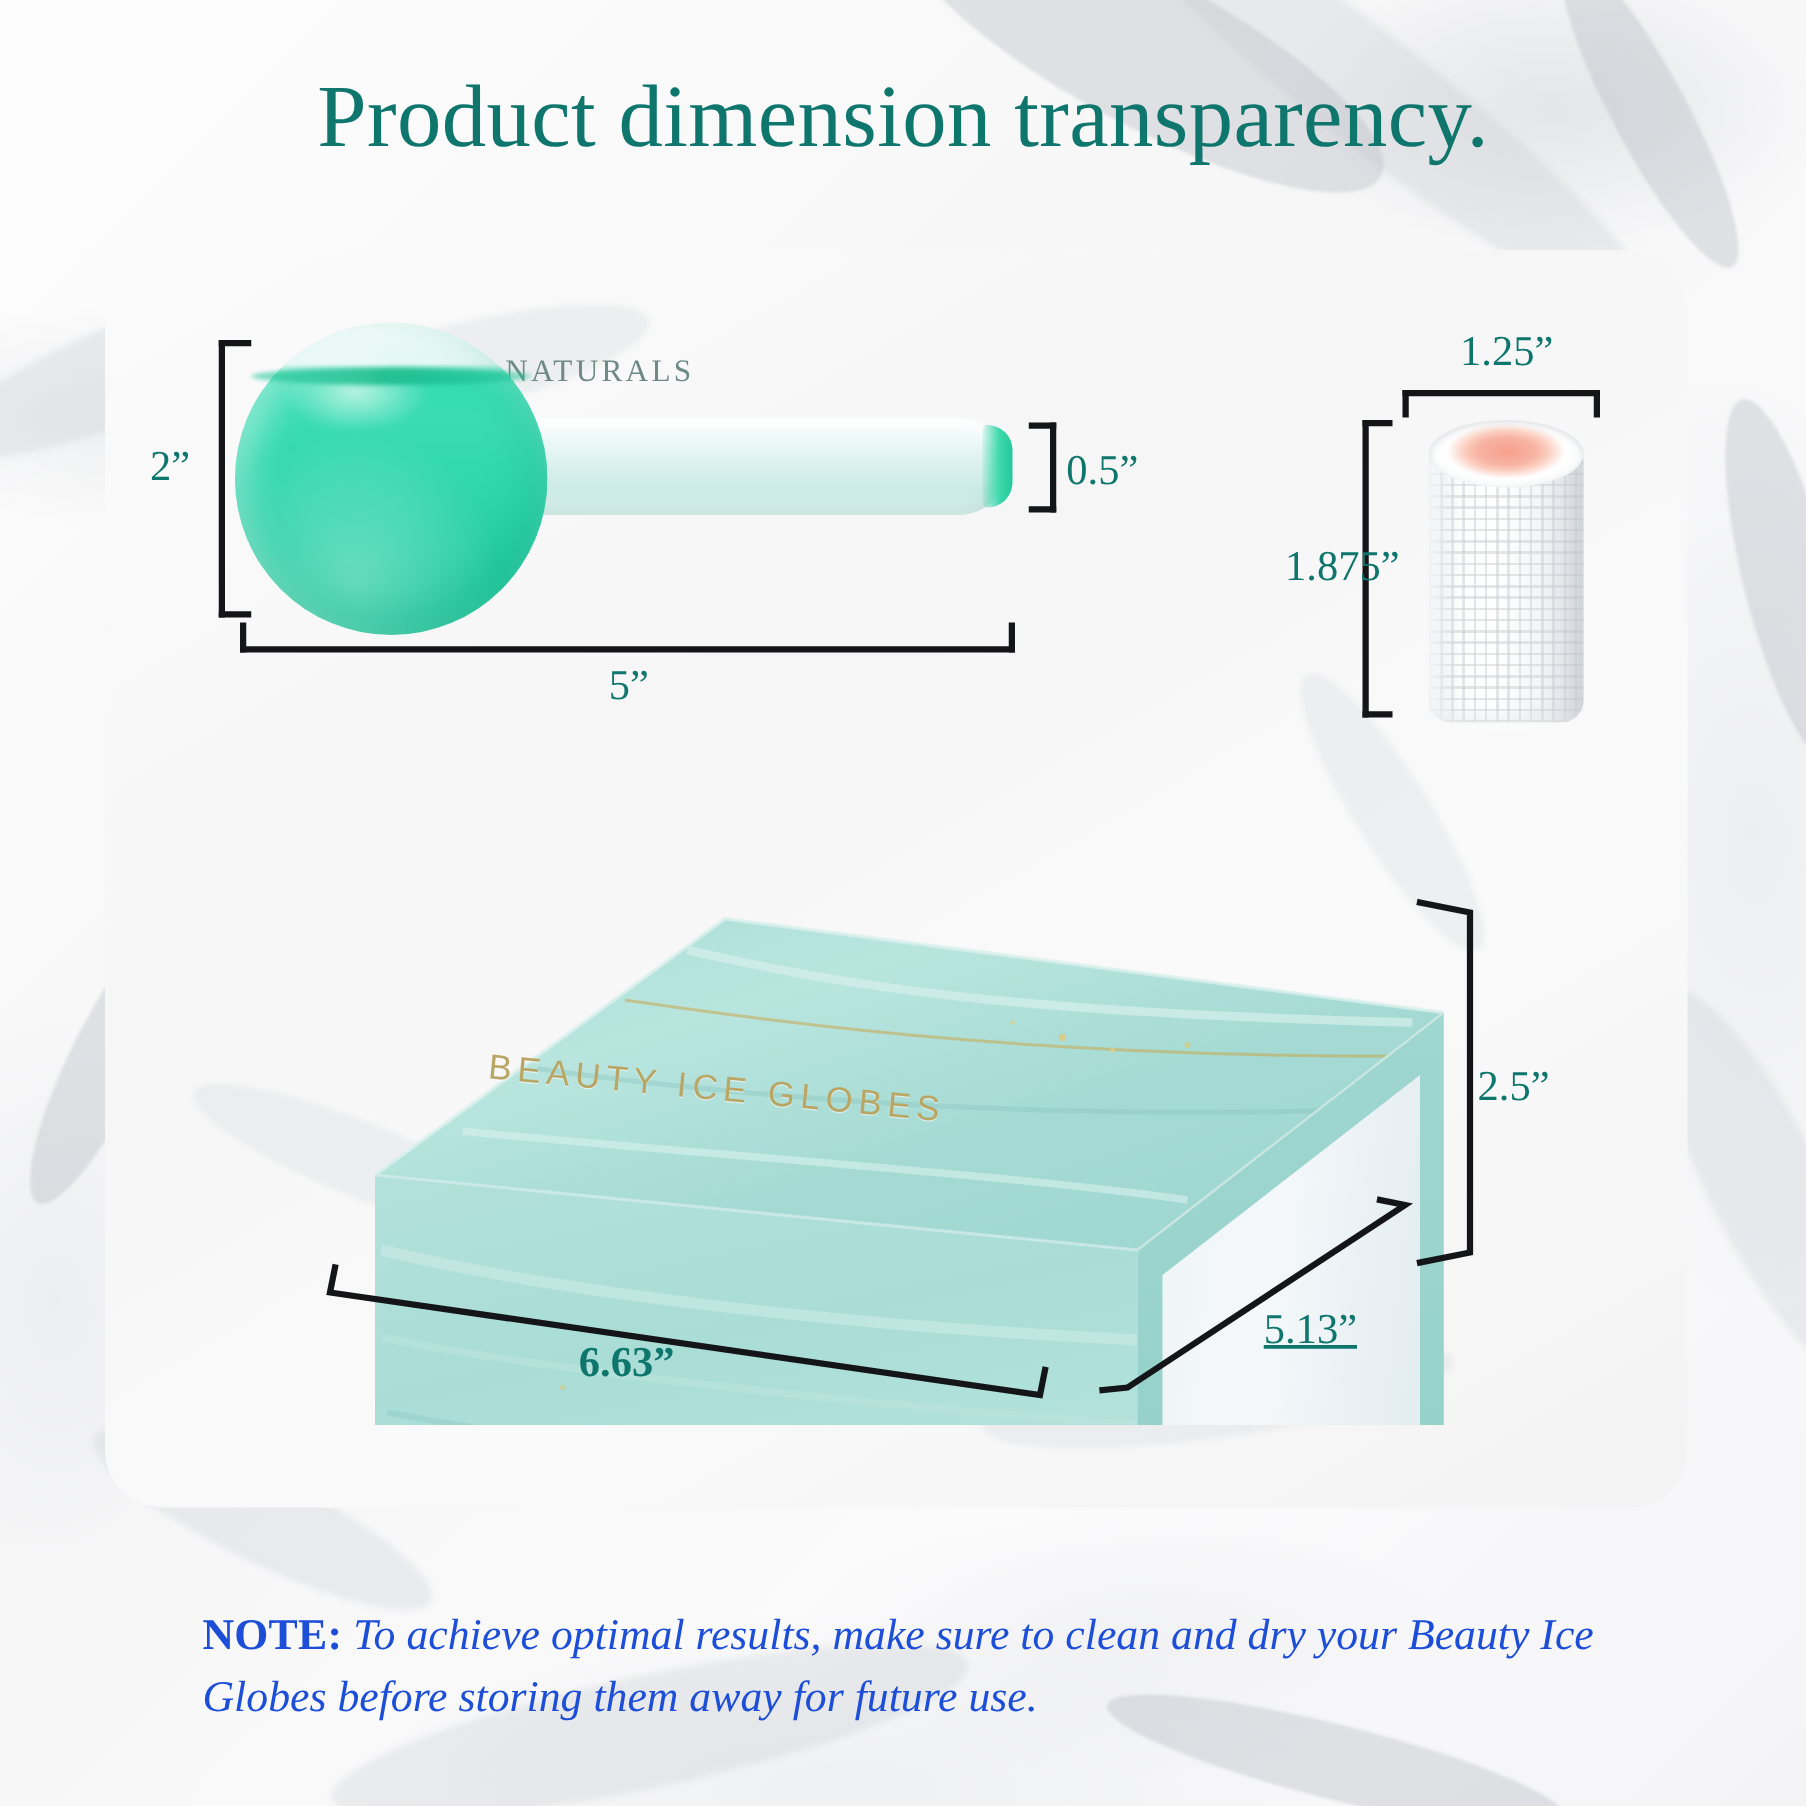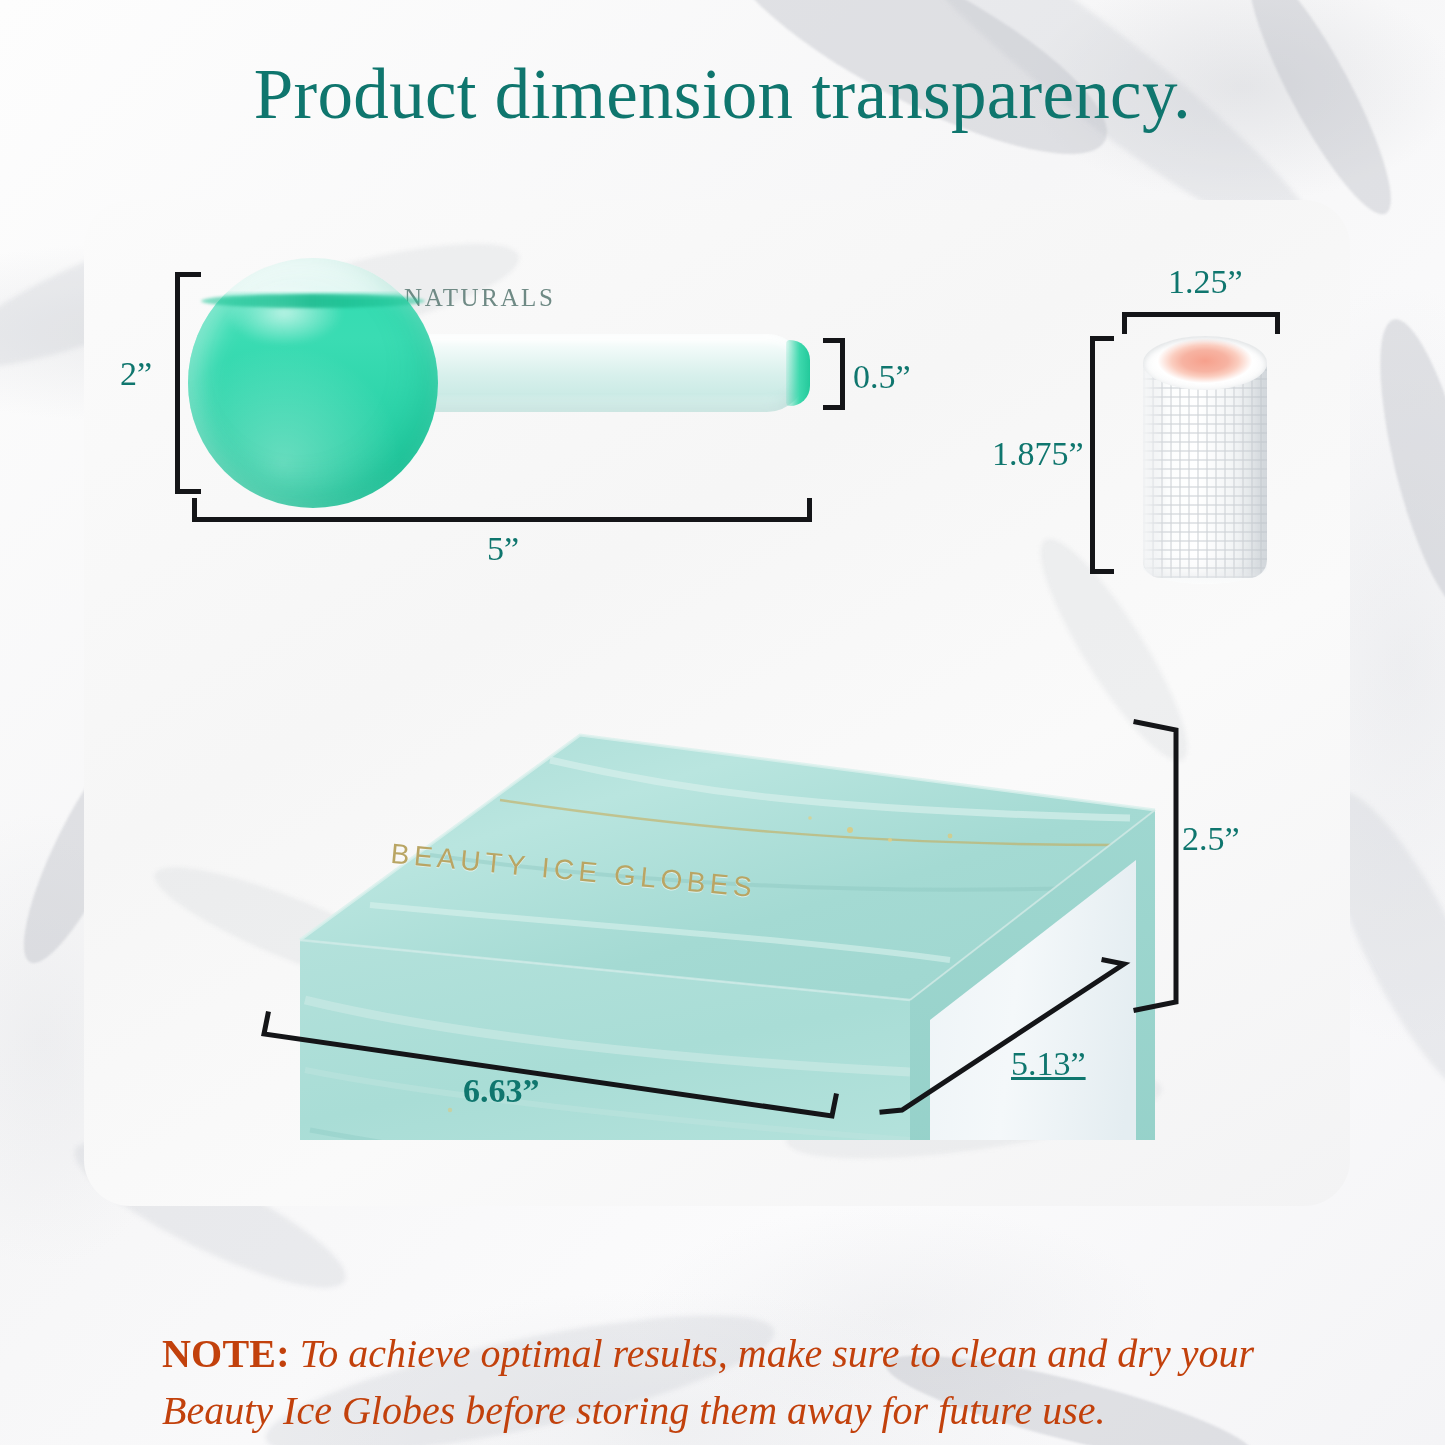--- a/index.html
+++ b/index.html
@@ -43,23 +43,23 @@
     text-align:center;
     font-size:71px; line-height:1.02;
     color:#0f766e;
     letter-spacing:.3px;
     white-space:nowrap;
   }
 
   
   .note{
     position:absolute;
-    left:162px; top:1326px; width:1125px;
-    font-size:40px; line-height:1.42;
-    color:#c2410c;
+    left:162px; top:1283px; width:1125px;
+    font-size:35px; line-height:1.42;
+    color:#1d4ed8;
     font-style:italic;
   }
   .note b{ font-style:normal; font-weight:bold; letter-spacing:.2px; }
 
   
   .dim{
     position:absolute;
     color:#0f766e;
     font-size:34px;
     white-space:nowrap;
@@ -196,21 +196,21 @@
 <div class="roller">
   <div class="roller-bottom"></div>
   <div class="roller-body"></div>
   <div class="roller-top"></div>
 </div>
 
 <div class="br top" style="left:1122px;top:312px;width:158px;height:22px;"></div>
 <div class="dim" style="left:1168px;top:263px;">1.25”</div>
 
 <div class="br left" style="left:1090px;top:336px;width:24px;height:238px;"></div>
-<div class="dim" style="left:992px;top:435px;">1.875”</div>
+<div class="dim" style="left:1028px;top:435px;">1.875”</div>
 
 <div class="box-wrap">
   <svg class="box-svg" viewBox="0 0 950 500" preserveAspectRatio="none">
     <defs>
       <linearGradient id="lidTop" x1="0" y1="0" x2="1" y2="1">
         <stop offset="0%" stop-color="#a9dcd6"></stop>
         <stop offset="30%" stop-color="#b9e5df"></stop>
         <stop offset="62%" stop-color="#a4dad3"></stop>
         <stop offset="100%" stop-color="#9ed6cf"></stop>
       </linearGradient>
@@ -282,21 +282,21 @@
   </svg>
 
   <div style="position:absolute;left:140px;top:215px;transform:rotate(5.4deg);
               font-family:'Liberation Sans',sans-serif;font-size:28px;letter-spacing:4.6px;
               color:#b9a564;text-shadow:0 1px 0 rgba(255,255,255,.55);">BEAUTY ICE GLOBES</div>
 </div>
 
 <svg style="position:absolute;left:1128px;top:716px;width:80px;height:300px;" viewBox="0 0 80 300">
   <polyline points="8,6 48,14 48,286 8,294" fill="none" stroke="#141518" stroke-width="5" stroke-linejoin="miter" stroke-linecap="square"></polyline>
 </svg>
-<div class="dim" style="left:1182px;top:820px;text-align:center;">2.5”</div>
+<div class="dim" style="left:1182px;top:851px;text-align:center;">2.5”</div>
 
 <svg style="position:absolute;left:258px;top:1000px;width:600px;height:130px;" viewBox="0 0 600 130">
   <polyline points="10,14 6,34 574,116 578,96" fill="none" stroke="#141518" stroke-width="5" stroke-linejoin="miter" stroke-linecap="square"></polyline>
 </svg>
 <div class="dim" style="left:463px;top:1072px;font-weight:bold;">6.63”</div>
 
 <svg style="position:absolute;left:878px;top:952px;width:280px;height:180px;" viewBox="0 0 280 180">
   <polyline points="4,160 24,158 246,12 226,8" fill="none" stroke="#141518" stroke-width="5" stroke-linejoin="miter" stroke-linecap="square"></polyline>
 </svg>
 <div class="dim" style="left:1011px;top:1045px;text-decoration:underline;">5.13”</div>

